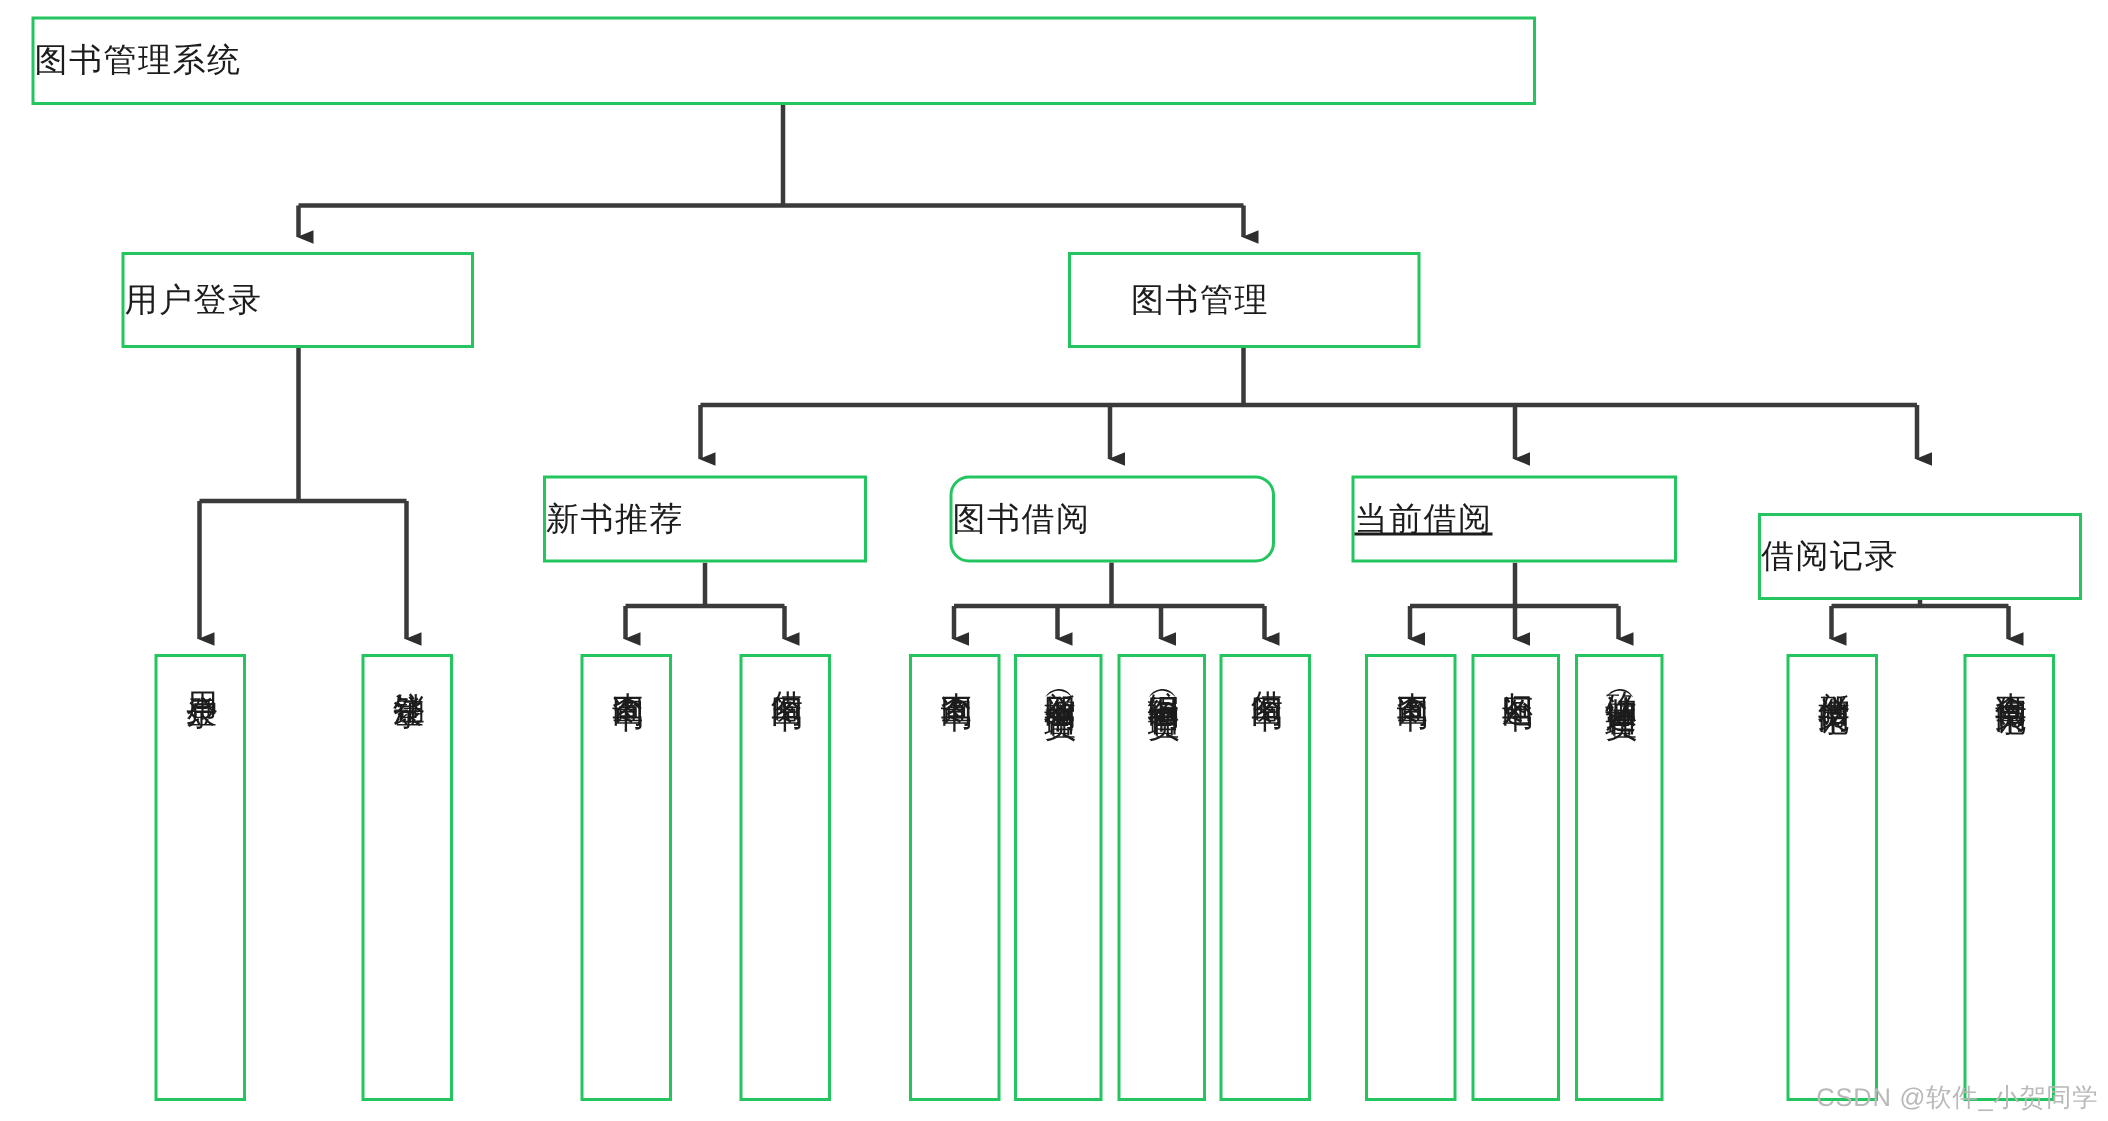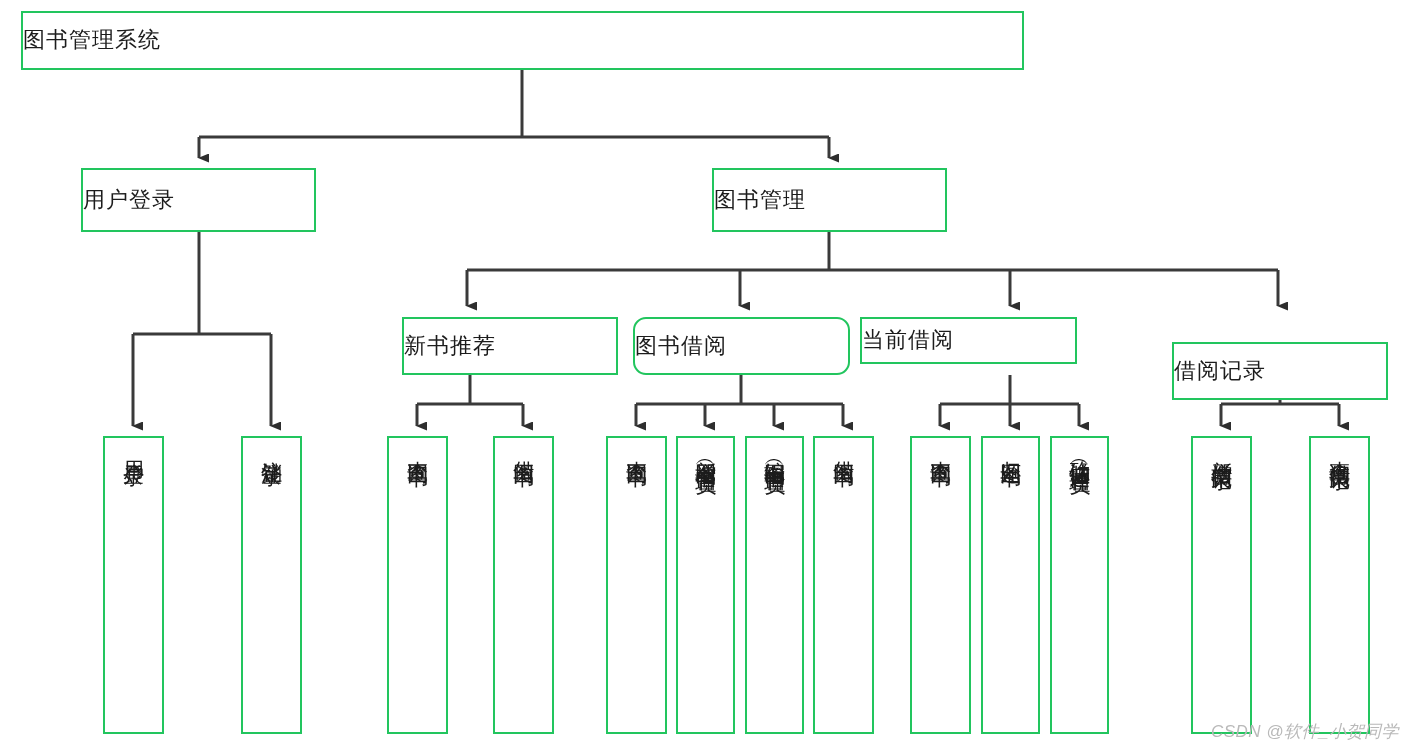--- a/index.html
+++ b/index.html
@@ -56,21 +56,20 @@
   .watermark {
     position: absolute;
     right: 6px;
     bottom: 4px;
     font-size: 17px;
     color: #b9b9b9;
     letter-spacing: 0.5px;
     z-index: 3;
     white-space: nowrap;
     font-family: "Liberation Sans", "DejaVu Sans", sans-serif;
-    font-style: italic;
   }
 </style>
 </head>
 <body>
 
 <div id="diagram-root">
 
   <svg class="wires" viewBox="0 0 1405 747" aria-hidden="true">
     <defs>
       <marker id="arrow" markerWidth="9" markerHeight="11" refX="4.5" refY="10" orient="auto" markerUnits="userSpaceOnUse">
@@ -123,31 +122,31 @@
     </g>
   </svg>
 
   <div class="node node-h" style="left:21px; top:11px; width:1003px; height:59px;">
     <span>图书管理系统</span>
   </div>
 
   <div class="node node-h" style="left:81px; top:168px; width:235px; height:64px;">
     <span>用户登录</span>
   </div>
-  <div class="node node-h" style="left:712px; top:168px; width:235px; height:64px;">
+  <div class="node node-h" style="left:712px; top:168px; width:235px; height:64px;padding-left:40px;">
     <span>图书管理</span>
   </div>
 
-  <div class="node node-h" style="left:362px; top:317px; width:216px; height:58px;margin-left:40px;">
+  <div class="node node-h" style="left:362px; top:317px; width:216px; height:58px;">
     <span>新书推荐</span>
   </div>
   <div class="node node-h" style="left:633px; top:317px; width:217px; height:58px;border-radius:13px;">
     <span>图书借阅</span>
   </div>
-  <div class="node node-h" style="left:860px; top:317px; width:217px; height:47px;">
+  <div class="node node-h" style="left:901px; top:317px; width:217px; height:58px;text-decoration:underline;">
     <span>当前借阅</span>
   </div>
   <div class="node node-h" style="left:1172px; top:317px; width:216px; height:58px;margin-top:25px;">
     <span>借阅记录</span>
   </div>
 
   <div class="node node-v" style="left:103px; top:436px; width:61px; height:298px;">
     <span>用户登录</span>
   </div>
   <div class="node node-v" style="left:241px; top:436px; width:61px; height:298px;">

